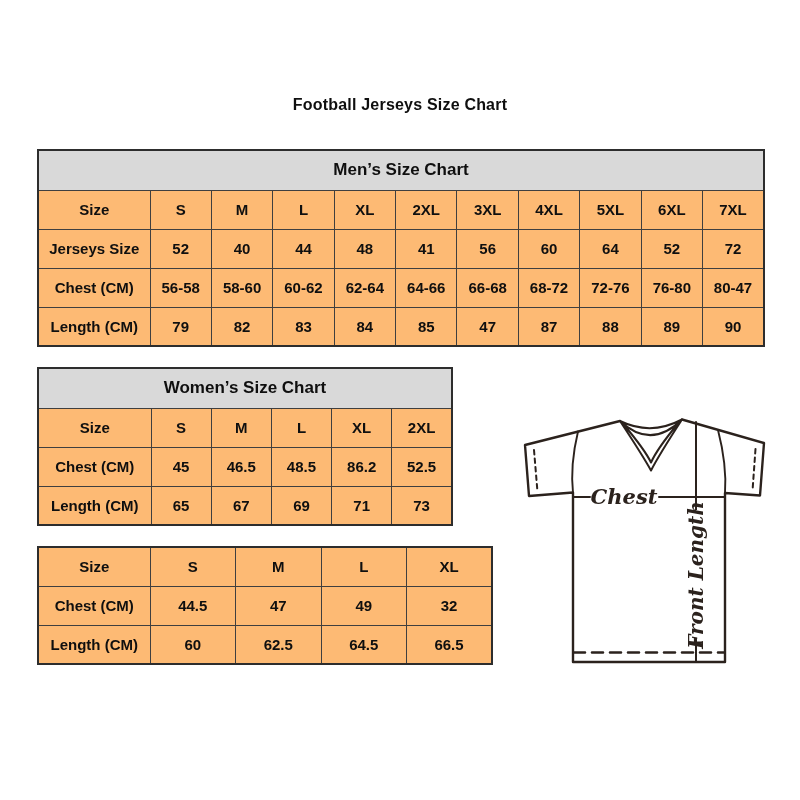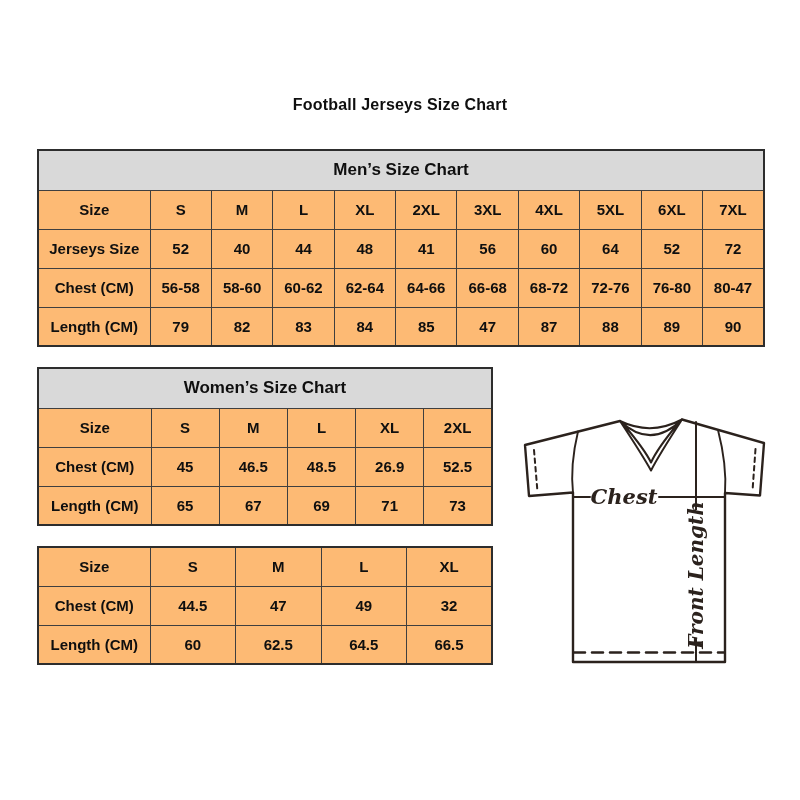--- a/index.html
+++ b/index.html
@@ -16,21 +16,21 @@
     border:2px solid #2d2d2d;background:#fdba74;
   }
   .size-table td{
     border:1px solid #3f3f3f;text-align:center;vertical-align:middle;
     font-weight:700;font-size:15px;color:#0f0f0f;padding:0;overflow:hidden;white-space:nowrap;
   }
   .size-table td.thead{background:#d9d9d9;font-size:17px;}
   .size-table tr{height:39px;}
   .size-table tr.thead-row{height:40px;}
   #men-table{left:37px;top:149px;width:728px;}
-  #women-table{left:37px;top:367px;width:456px;}
+  #women-table{left:37px;top:367px;width:416px;}
   #youth-table{left:37px;top:546px;width:456px;}
   .jersey-wrap{position:absolute;left:512px;top:400px;width:270px;height:280px;}
   .jersey-wrap svg{display:block;width:270px;height:280px;}
   .diagram-label{
     font-family:"DejaVu Serif", serif;font-style:italic;font-weight:700;fill:#2b221d;
   }
 </style>
 </head>
 <body>
 
@@ -130,21 +130,21 @@
       <td>M</td>
       <td>L</td>
       <td>XL</td>
       <td>2XL</td>
     </tr>
     <tr>
       <td>Chest (CM)</td>
       <td>45</td>
       <td>46.5</td>
       <td>48.5</td>
-      <td>26.9</td>
+      <td>86.2</td>
       <td>52.5</td>
     </tr>
     <tr>
       <td>Length (CM)</td>
       <td>65</td>
       <td>67</td>
       <td>69</td>
       <td>71</td>
       <td>73</td>
     </tr>

